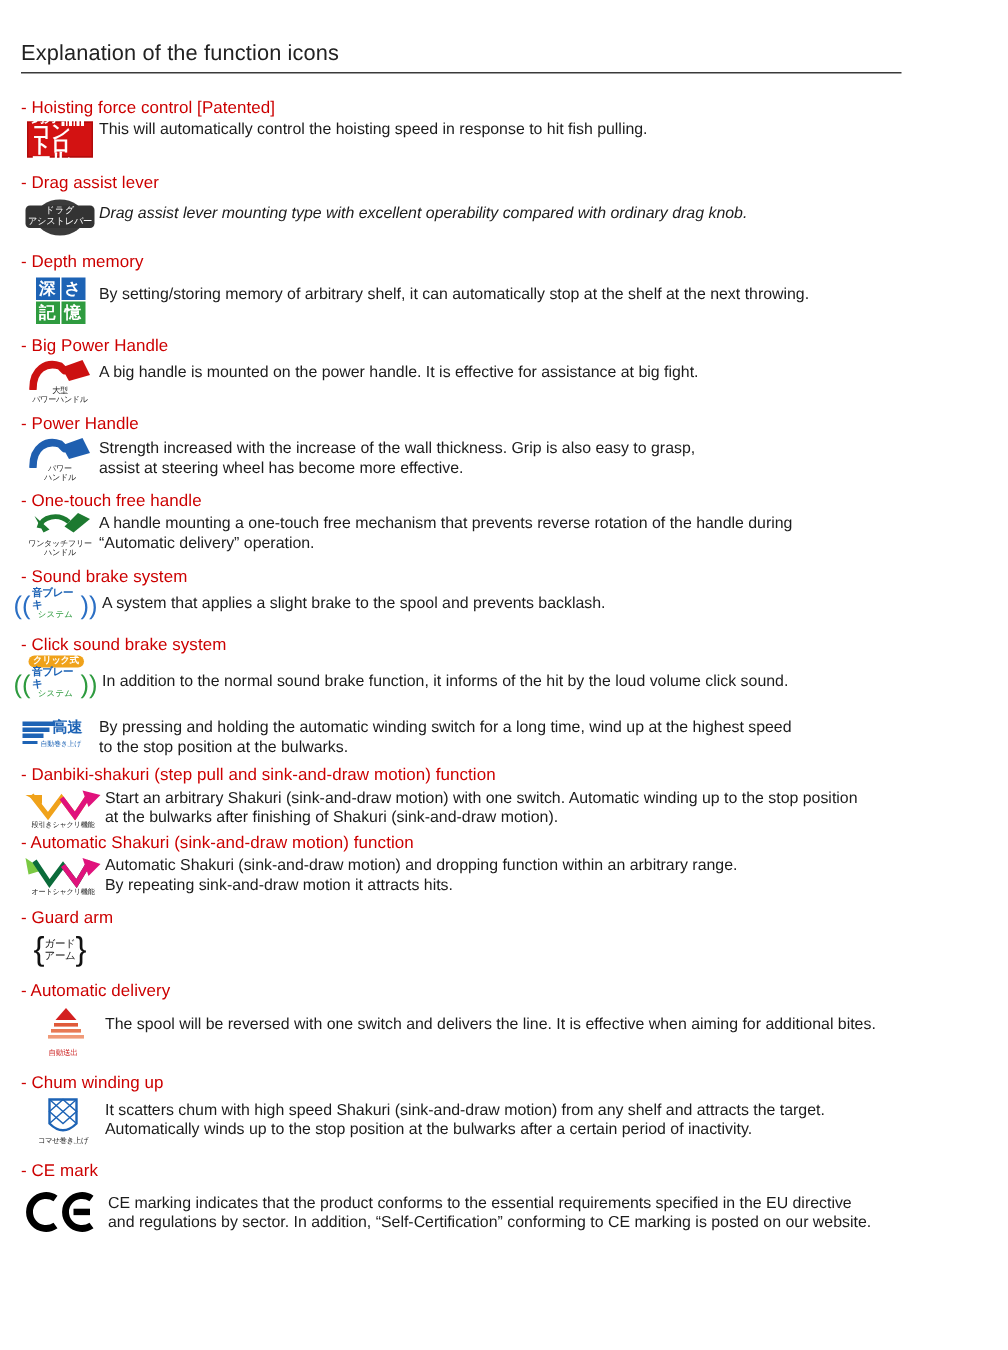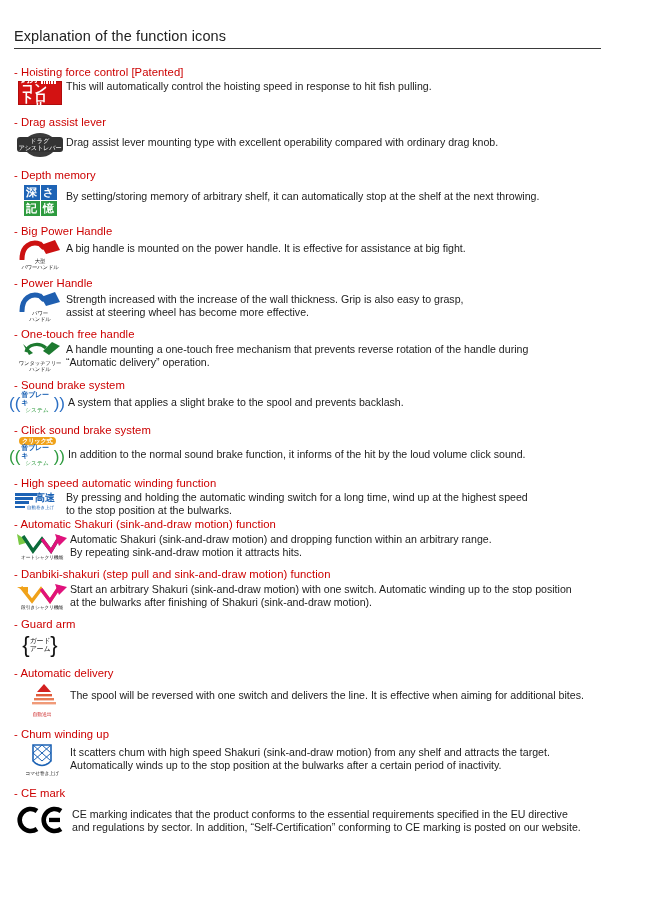--- a/index.html
+++ b/index.html
@@ -186,21 +186,21 @@
       <div class="entry-body">
         <div class="icon-cell" style="width:52px;height:30px;margin-top:2px;">
           <div class="ic-drag">
             <div class="oval"></div>
             <div class="band">
               <div class="b1 jp">ドラグ</div>
               <div class="b2 jp">アシストレバー</div>
             </div>
           </div>
         </div>
-        <div class="desc" style="padding-top:8px;">
+        <div class="desc" style="padding-top:8px;font-style:italic;">
           <span>Drag assist lever mounting type with excellent operability compared with ordinary drag knob.</span>
         </div>
       </div>
     </div>
 
     <div class="entry" style="margin-top:9px;">
       <div class="entry-title">- Depth memory</div>
       <div class="entry-body">
         <div class="icon-cell" style="width:52px;height:34px;margin-top:2px;">
           <div class="ic-depth">
@@ -319,79 +319,78 @@
             </div>
           </div>
         </div>
         <div class="desc" style="padding-top:12px;">
           <span>In addition to the normal sound brake function, it informs of the hit by the loud volume click sound.</span>
         </div>
       </div>
     </div>
 
     <div class="entry" style="margin-top:7px;">
-      <div class="entry-title">- High speed automatic winding function</div>
       <div class="entry-body">
         <div class="icon-cell" style="width:52px;height:26px;margin-top:1px;">
           <div class="ic-speed">
             <span class="bars">
               <i style="width:22px"></i>
                 <i style="width:18px"></i>
                 <i style="width:14px"></i>
                 <i style="width:10px"></i>
             </span>
             <span class="kw jp">高速</span>
             <span class="sub jp">自動巻き上げ</span>
           </div>
         </div>
         <div class="desc" style="padding-top:2px;">
           <span>By pressing and holding the automatic winding switch for a long time, wind up at the highest speed</span>
           <span class="l2">to the stop position at the bulwarks.</span>
         </div>
       </div>
     </div>
 
+    <div class="entry" style="margin-top:7px;">
+      <div class="entry-title">- Danbiki-shakuri (step pull and sink-and-draw motion) function</div>
+      <div class="entry-body">
+        <div class="icon-cell" style="width:56px;height:30px;margin-top:1px;">
+          <div class="ic-zig">
+            <svg width="54" height="22" viewBox="0 0 54 22">
+              <path d="M2 5 L13 5 L13 11 Z" fill="#f0a21a"></path>
+              <path d="M6 5 L17 19 L26 7 L35 19 L45 4" stroke="#f0a21a" stroke-width="3.4" fill="none"></path>
+              <path d="M26 7 L35 19 L45 4" stroke="#e0127c" stroke-width="3.4" fill="none"></path>
+              <path d="M40 2 L52 5 L44 13 Z" fill="#e0127c"></path>
+            </svg>
+            <div class="cap jp">段引きシャクリ機能</div>
+          </div>
+        </div>
+        <div class="desc" style="padding-top:3px;">
+          <span>Start an arbitrary Shakuri (sink-and-draw motion) with one switch. Automatic winding up to the stop position</span>
+          <span class="l2">at the bulwarks after finishing of Shakuri (sink-and-draw motion).</span>
+        </div>
+      </div>
+    </div>
+
     <div class="entry" style="margin-top:2px;">
       <div class="entry-title">- Automatic Shakuri (sink-and-draw motion) function</div>
       <div class="entry-body">
         <div class="icon-cell" style="width:56px;height:30px;margin-top:1px;">
           <div class="ic-zig">
             <svg width="54" height="22" viewBox="0 0 54 22">
               <path d="M2 2 L14 10 L4 13 Z" fill="#7ac943"></path>
               <path d="M8 4 L18 19 L27 7 L36 19 L45 4" stroke="#0b6b3a" stroke-width="3.4" fill="none"></path>
               <path d="M27 7 L36 19 L45 4" stroke="#e0127c" stroke-width="3.4" fill="none"></path>
               <path d="M40 2 L52 6 L44 14 Z" fill="#e0127c"></path>
             </svg>
             <div class="cap jp">オートシャクリ機能</div>
           </div>
         </div>
         <div class="desc" style="padding-top:3px;">
           <span>Automatic Shakuri (sink-and-draw motion) and dropping function within an arbitrary range.</span>
           <span class="l2">By repeating sink-and-draw motion it attracts hits.</span>
-        </div>
-      </div>
-    </div>
-
-    <div class="entry" style="margin-top:7px;">
-      <div class="entry-title">- Danbiki-shakuri (step pull and sink-and-draw motion) function</div>
-      <div class="entry-body">
-        <div class="icon-cell" style="width:56px;height:30px;margin-top:1px;">
-          <div class="ic-zig">
-            <svg width="54" height="22" viewBox="0 0 54 22">
-              <path d="M2 5 L13 5 L13 11 Z" fill="#f0a21a"></path>
-              <path d="M6 5 L17 19 L26 7 L35 19 L45 4" stroke="#f0a21a" stroke-width="3.4" fill="none"></path>
-              <path d="M26 7 L35 19 L45 4" stroke="#e0127c" stroke-width="3.4" fill="none"></path>
-              <path d="M40 2 L52 5 L44 13 Z" fill="#e0127c"></path>
-            </svg>
-            <div class="cap jp">段引きシャクリ機能</div>
-          </div>
-        </div>
-        <div class="desc" style="padding-top:3px;">
-          <span>Start an arbitrary Shakuri (sink-and-draw motion) with one switch. Automatic winding up to the stop position</span>
-          <span class="l2">at the bulwarks after finishing of Shakuri (sink-and-draw motion).</span>
         </div>
       </div>
     </div>
 
     <div class="entry" style="margin-top:7px;">
       <div class="entry-title">- Guard arm</div>
       <div class="entry-body">
         <div class="icon-cell" style="width:52px;height:28px;margin-top:1px;">
           <div class="ic-guard">
             <span class="br">{</span>

